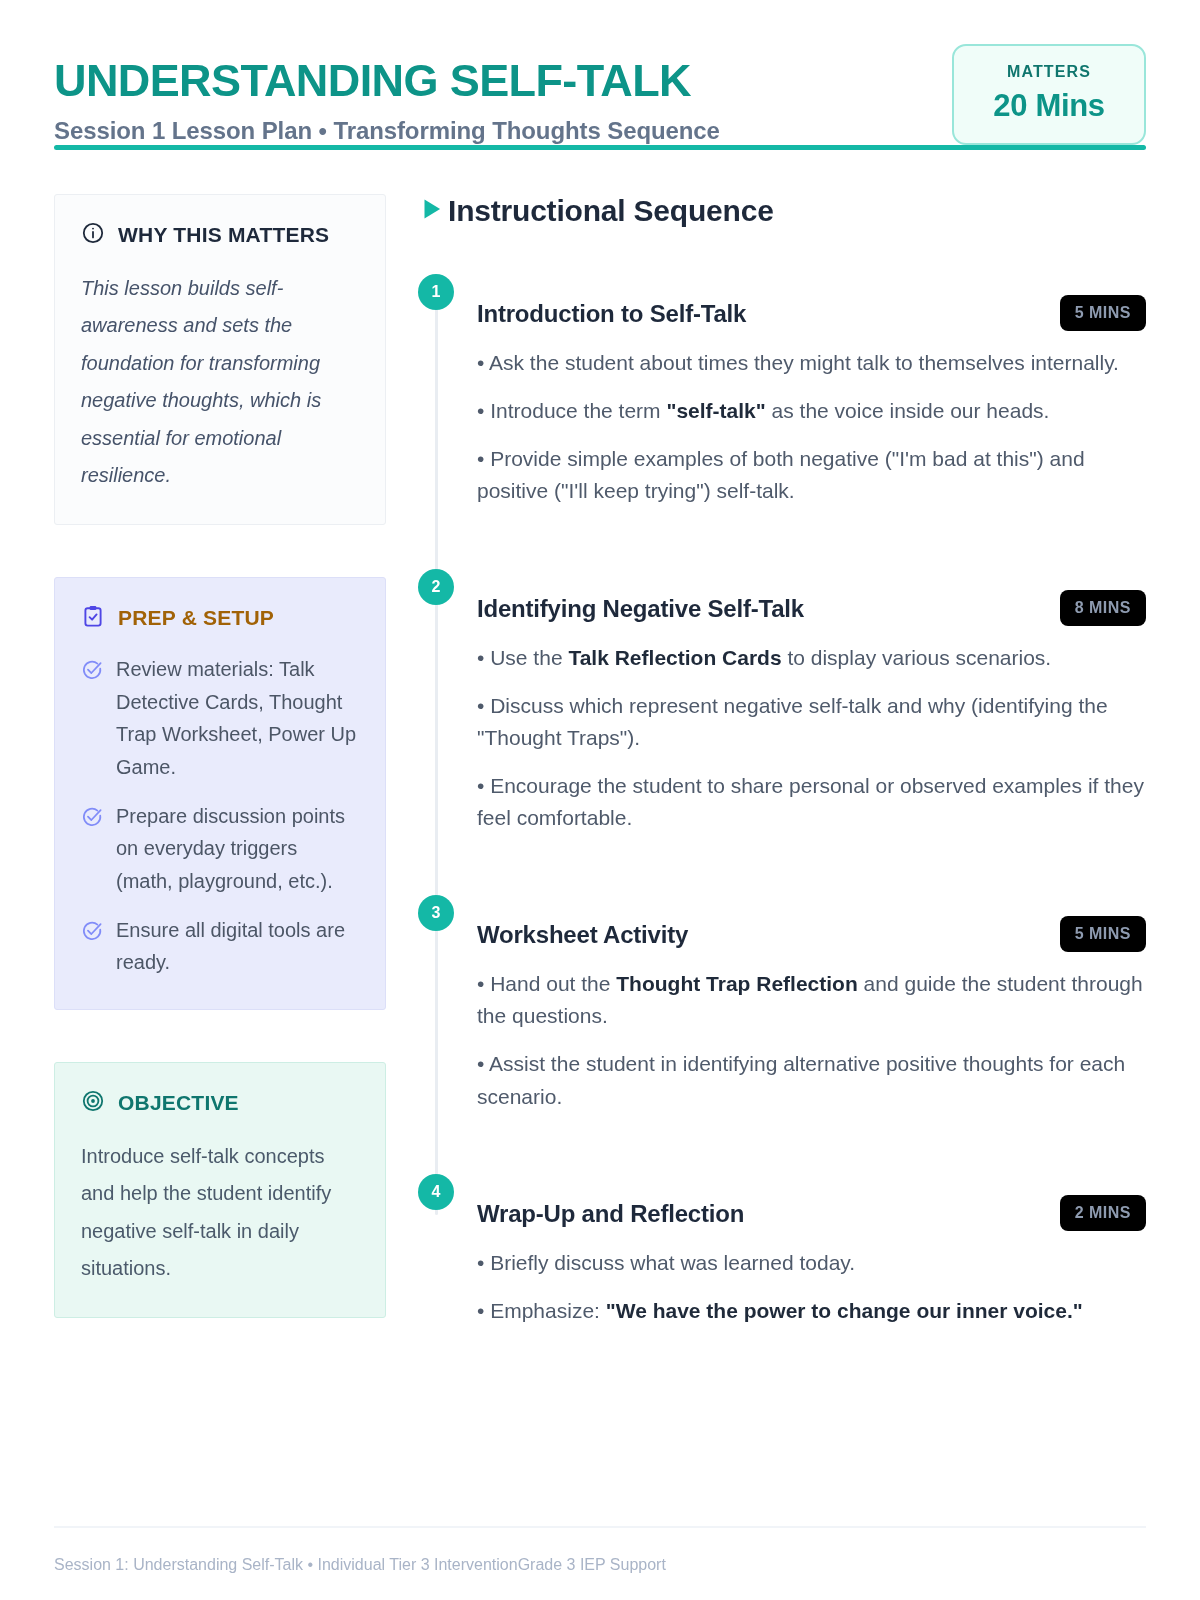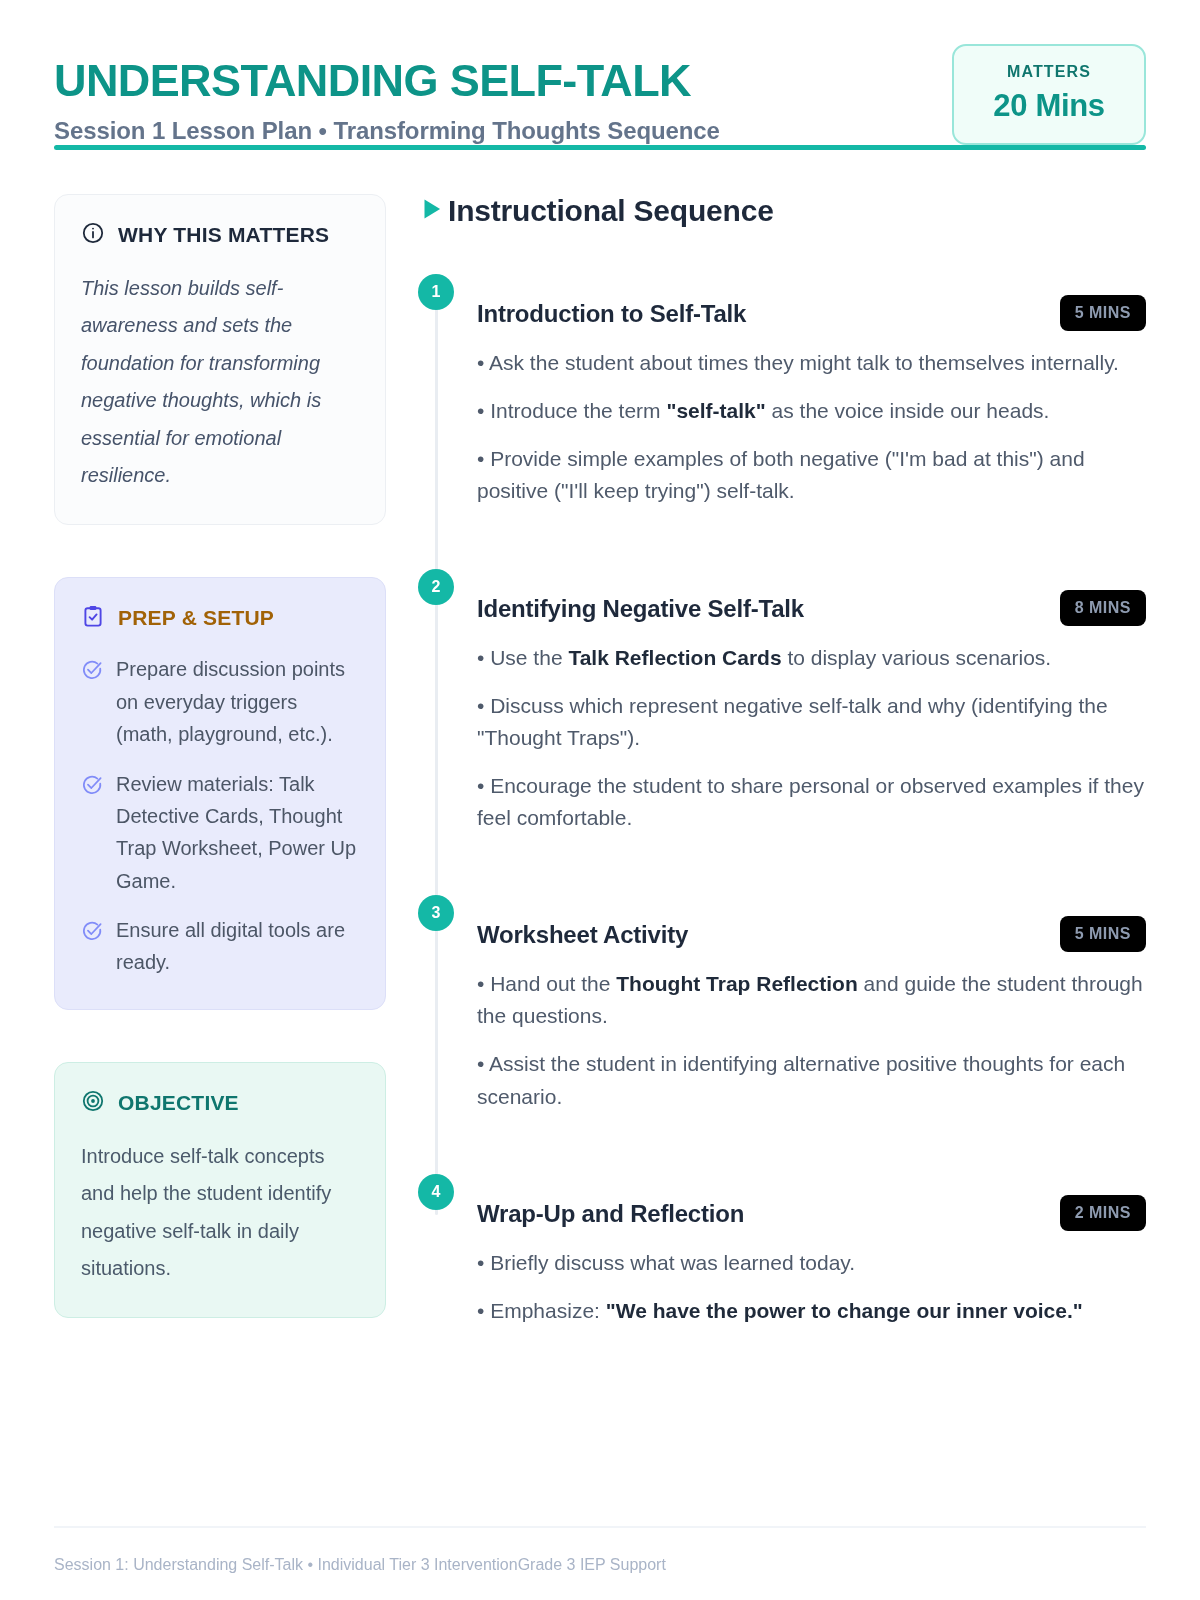--- a/index.html
+++ b/index.html
@@ -83,21 +83,21 @@
   .sidebar {
     width: 332px;
     flex: 0 0 332px;
     display: flex;
     flex-direction: column;
     gap: 52px;
   }
 
   
   .card {
-    border-radius: 14px;
+    border-radius: 3px;
     padding: 26px 26px 30px 26px;
   }
   .card-head {
     display: flex;
     align-items: center;
     gap: 13px;
     margin-bottom: 21px;
   }
   .card-title {
     font-size: 21px;
@@ -280,45 +280,45 @@
           <span>
             <svg width="24" height="24" viewBox="0 0 24 24" fill="none" stroke="#4f46e5" stroke-width="1.9">
               <rect x="4.4" y="4.2" width="15.2" height="17.4" rx="2.3"></rect>
               <rect x="8.6" y="1.9" width="6.8" height="4.2" rx="1.3" fill="#4f46e5" stroke="none"></rect>
               <polyline points="8.6,13.2 11.1,15.7 15.6,10.4" stroke-linecap="round" stroke-linejoin="round"></polyline>
             </svg>
           </span>
           <span class="card-title">PREP &amp; SETUP</span>
         </div>
         <ul class="check-list">
+          <li>
+            <span class="ci">
+              <svg width="22" height="22" viewBox="0 0 24 24" fill="none" stroke="#818cf8" stroke-width="1.9">
+                <path d="M21 10.6a9 9 0 1 1-3.1-5.6" stroke-linecap="round"></path>
+                <polyline points="7.6,11.6 11.3,15.3 21.4,4.5" stroke-linecap="round" stroke-linejoin="round"></polyline>
+              </svg>
+            </span>
+            <span>Review materials: Talk Detective Cards, Thought Trap Worksheet, Power Up Game.</span>
+          </li>
           <li>
             <span class="ci">
               <svg width="22" height="22" viewBox="0 0 24 24" fill="none" stroke="#818cf8" stroke-width="1.9">
                 <path d="M21 10.6a9 9 0 1 1-3.1-5.6" stroke-linecap="round"></path>
                 <polyline points="7.6,11.6 11.3,15.3 21.4,4.5" stroke-linecap="round" stroke-linejoin="round"></polyline>
               </svg>
             </span>
             <span>Prepare discussion points on everyday triggers (math, playground, etc.).</span>
           </li>
           <li>
             <span class="ci">
               <svg width="22" height="22" viewBox="0 0 24 24" fill="none" stroke="#818cf8" stroke-width="1.9">
                 <path d="M21 10.6a9 9 0 1 1-3.1-5.6" stroke-linecap="round"></path>
                 <polyline points="7.6,11.6 11.3,15.3 21.4,4.5" stroke-linecap="round" stroke-linejoin="round"></polyline>
               </svg>
             </span>
-            <span>Review materials: Talk Detective Cards, Thought Trap Worksheet, Power Up Game.</span>
-          </li>
-          <li>
-            <span class="ci">
-              <svg width="22" height="22" viewBox="0 0 24 24" fill="none" stroke="#818cf8" stroke-width="1.9">
-                <path d="M21 10.6a9 9 0 1 1-3.1-5.6" stroke-linecap="round"></path>
-                <polyline points="7.6,11.6 11.3,15.3 21.4,4.5" stroke-linecap="round" stroke-linejoin="round"></polyline>
-              </svg>
-            </span>
             <span>Ensure all digital tools are ready.</span>
           </li>
         </ul>
       </div>
 
       <div class="card card-obj">
         <div class="card-head">
           <span>
             <svg width="24" height="24" viewBox="0 0 24 24" fill="none" stroke="#0f766e" stroke-width="1.8">
               <circle cx="12" cy="12" r="9.2"></circle>

